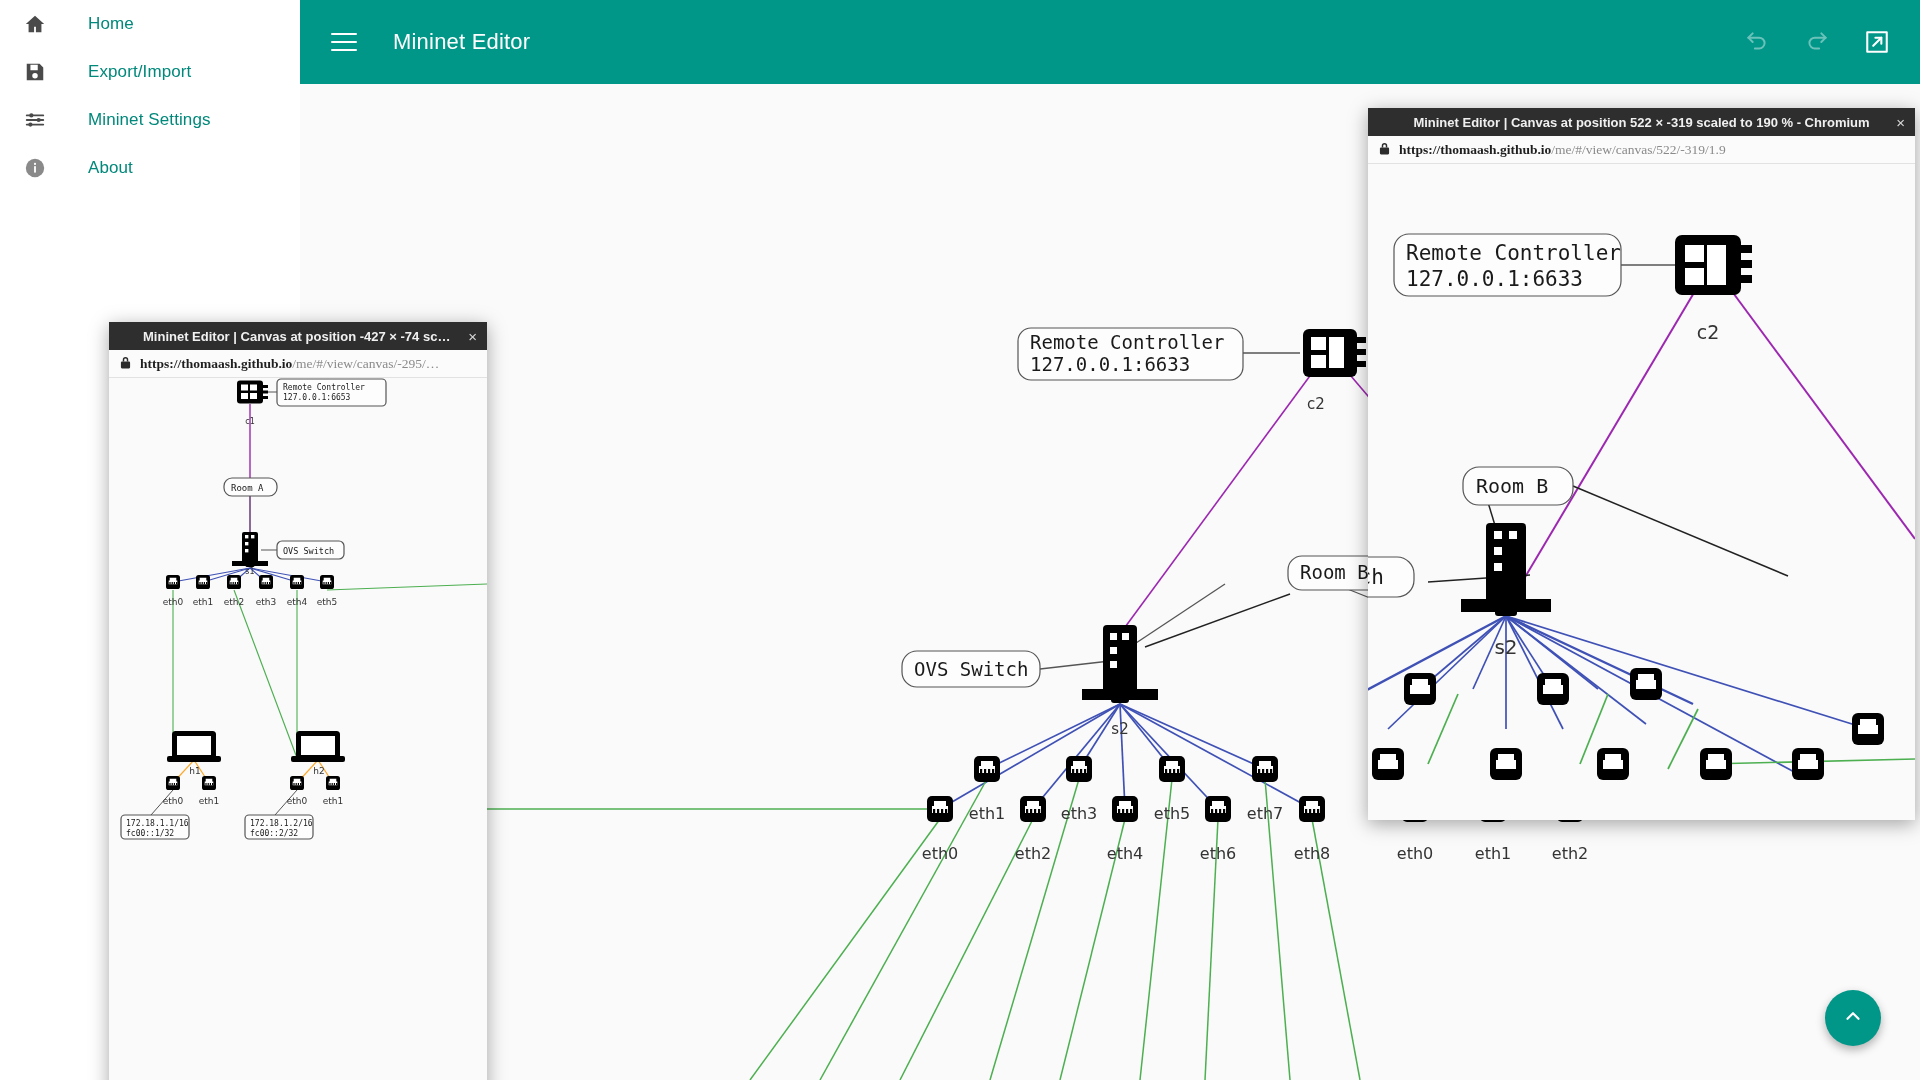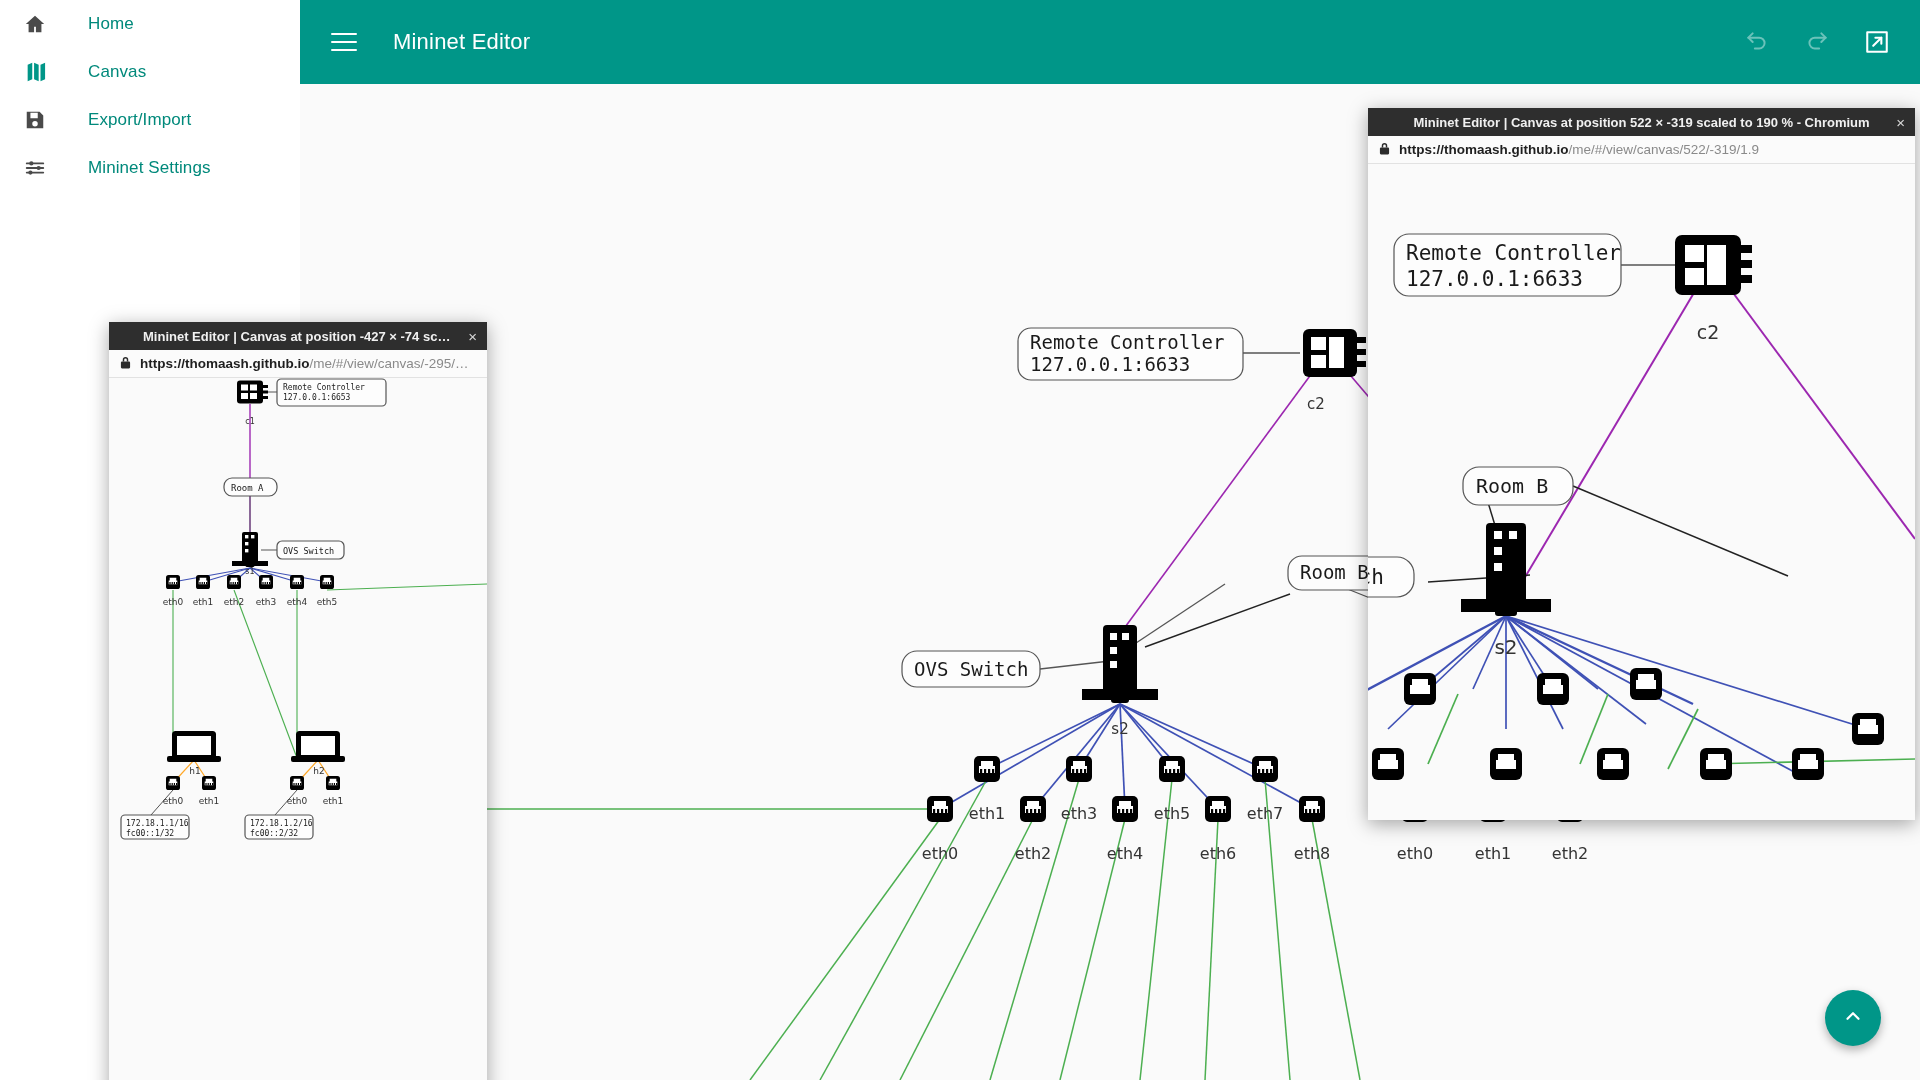--- a/index.html
+++ b/index.html
@@ -124,21 +124,21 @@
   .win-url {
     height: 28px;
     background: #fbfbfb;
     border-bottom: 1px solid #e2e2e2;
     display: flex; align-items: center;
     padding-left: 11px;
     gap: 9px;
   }
   .lock-ico { display:block; }
   .url-txt {
-    font-family: Liberation Sans, sans-serif;
+    font-family: Liberation Serif, serif;
     font-size: 13.5px; color: #8a8a8a;
     white-space: nowrap; overflow: hidden;
   }
   .url-txt b { color: #1f1f1f; font-weight: bold; }
   .win-body { position: relative; background: #fafafa; overflow: hidden; }
   .win-body svg { position: absolute; left: 0; top: 0; }
 
   
   #fab {
     position: absolute; right: 39px; bottom: 34px;
@@ -158,28 +158,20 @@
 
     <div class="nav-item">
       <span class="nav-ico">
         <svg width="22" height="22" viewBox="0 0 24 24" fill="#4a4a4a">
           <path d="M12 3L2 12h3v9h6v-6h2v6h6v-9h3z"></path>
         </svg>
       </span>
       <span class="nav-lbl">Home</span>
     </div>
 
-    <div class="nav-item">
-      <span class="nav-ico">
-        <svg width="22" height="22" viewBox="0 0 24 24" fill="#009688">
-          <path d="M4 4l5-2v18l-5 2V4zm7-2l5 2v18l-5-2V2zm7 2l5-2v18l-5 2V4z"></path>
-        </svg>
-      </span>
-      <span class="nav-lbl">Canvas</span>
-    </div>
 
     <div class="nav-item">
       <span class="nav-ico">
         <svg width="22" height="22" viewBox="0 0 24 24" fill="#4a4a4a">
           <path d="M3 3h14l4 4v14H3V3zm4 1v6h8V4H7zm5 9a3 3 0 100 6 3 3 0 000-6z"></path>
         </svg>
       </span>
       <span class="nav-lbl">Export/Import</span>
     </div>
 
@@ -190,20 +182,30 @@
           <line x1="3" y1="12" x2="21" y2="12"></line>
           <line x1="3" y1="17" x2="21" y2="17"></line>
           <circle cx="8" cy="7" r="2.3" fill="#4a4a4a" stroke="none"></circle>
           <circle cx="16" cy="12" r="2.3" fill="#4a4a4a" stroke="none"></circle>
           <circle cx="7" cy="17" r="2.3" fill="#4a4a4a" stroke="none"></circle>
         </svg>
       </span>
       <span class="nav-lbl">Mininet Settings</span>
     </div>
 
+    <div class="nav-item">
+      <span class="nav-ico">
+        <svg width="22" height="22" viewBox="0 0 24 24" fill="#8a8a8a">
+          <circle cx="12" cy="12" r="10"></circle>
+          <rect x="11" y="10" width="2" height="7" fill="#fff"></rect>
+          <rect x="11" y="6.4" width="2" height="2.2" fill="#fff"></rect>
+        </svg>
+      </span>
+      <span class="nav-lbl">About</span>
+    </div>
   </nav>
 
   <header id="topbar">
     <div id="hamburger">
         <i></i>
         <i></i>
         <i></i>
       </div>
     <div id="app-title">Mininet Editor</div>
     <div id="topbar-actions">

